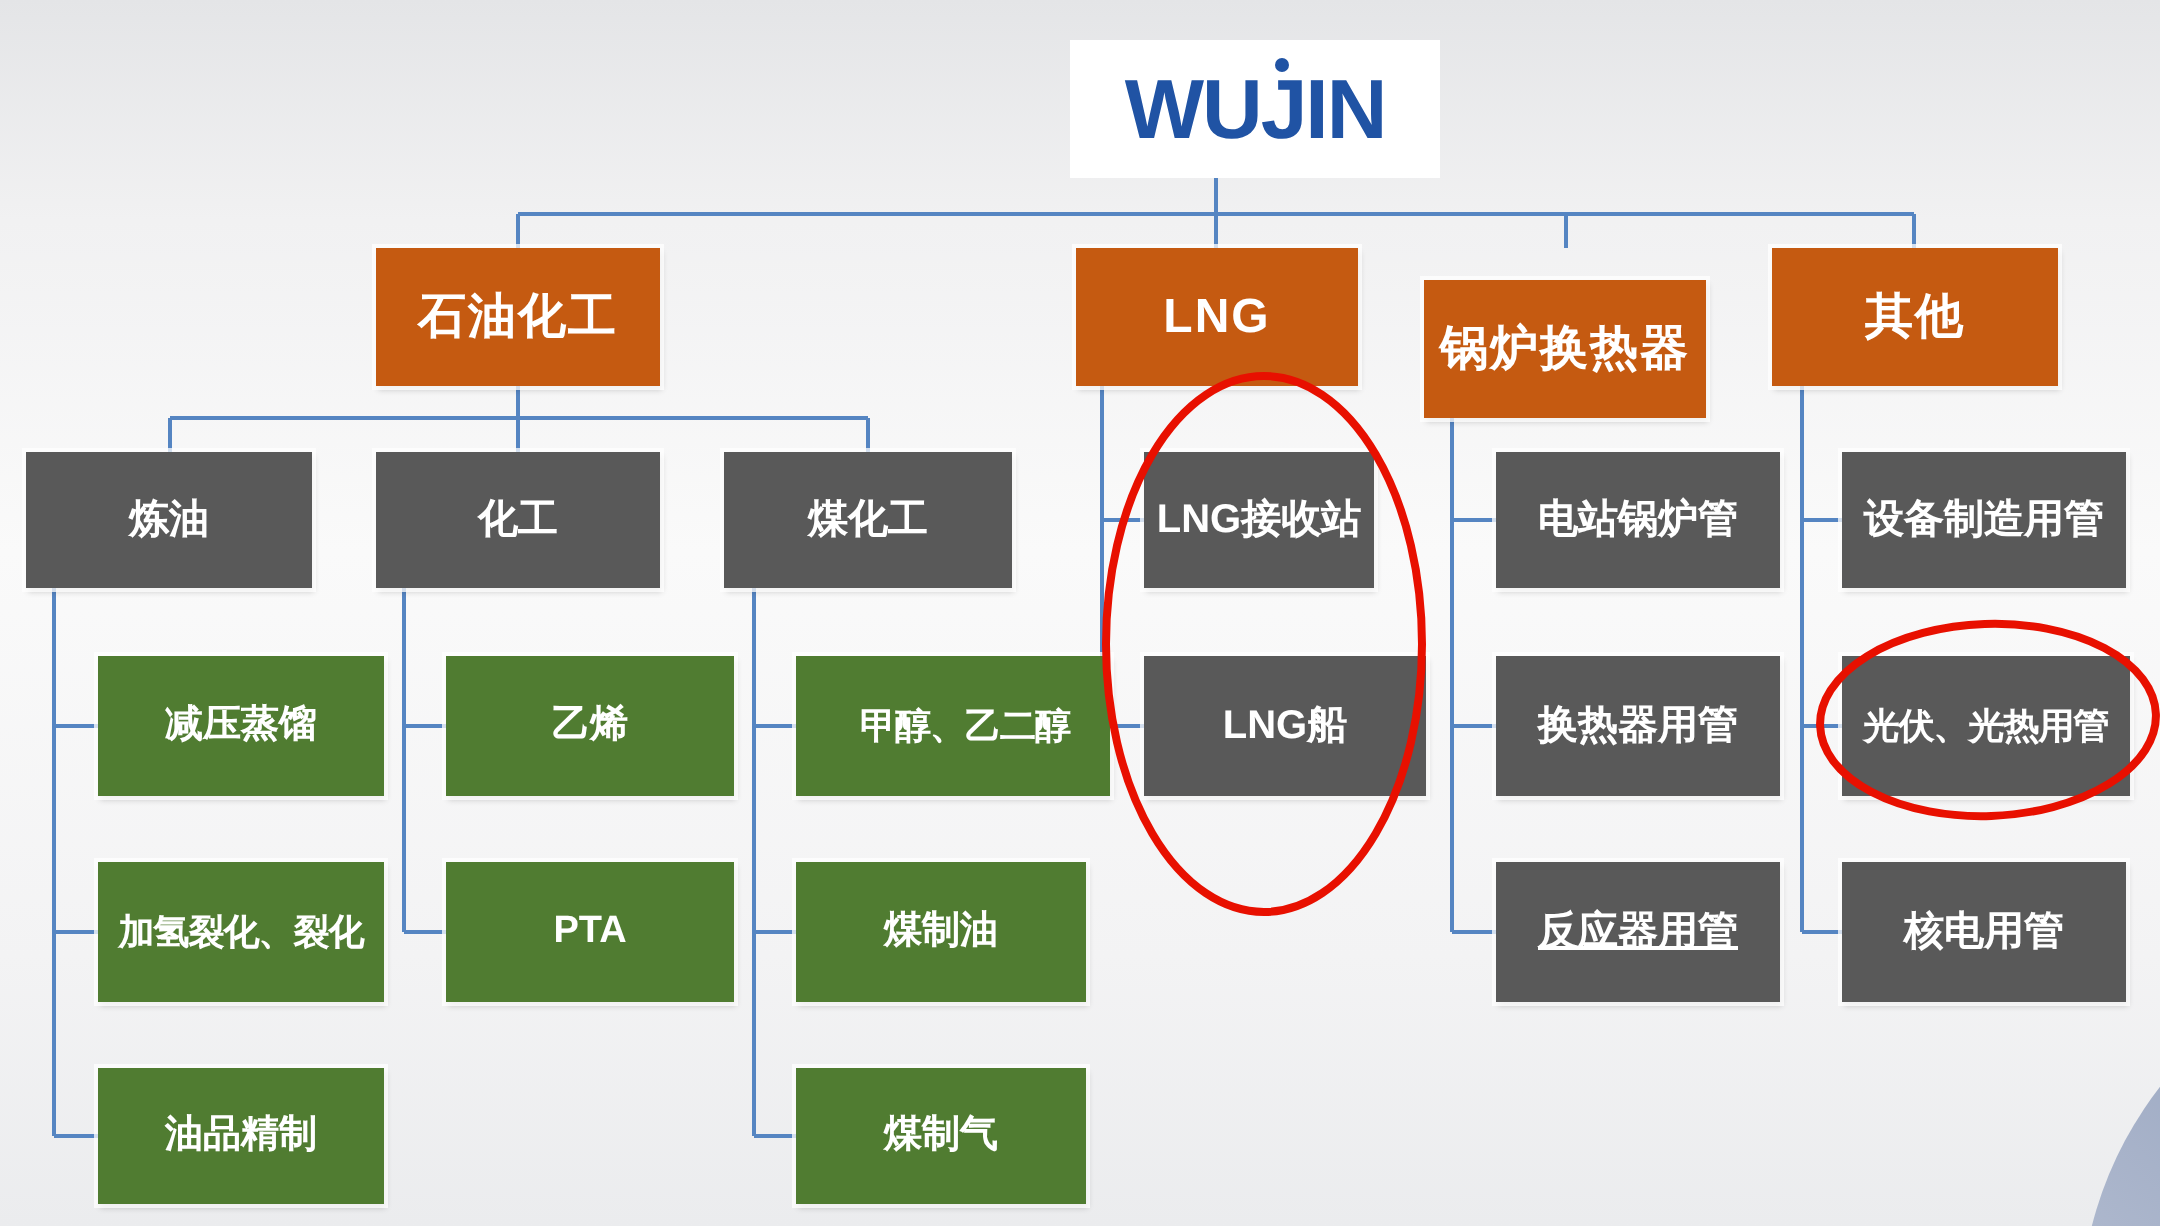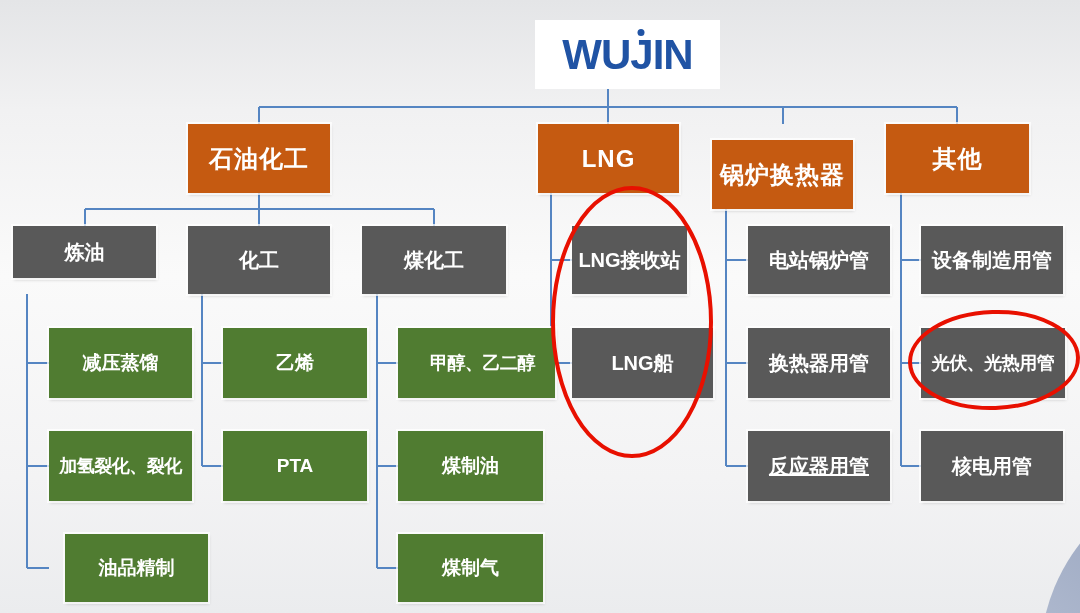--- a/index.html
+++ b/index.html
@@ -74,38 +74,38 @@
         <span class="logo-j">J</span>
         <span>IN</span>
     </div>
   </div>
 
   <div class="box orange" style="left:188px;top:124px;width:142px;height:69px;">石油化工</div>
   <div class="box orange" style="left:538px;top:124px;width:141px;height:69px;">LNG</div>
   <div class="box orange" style="left:712px;top:140px;width:141px;height:69px;">锅炉换热器</div>
   <div class="box orange" style="left:886px;top:124px;width:143px;height:69px;">其他</div>
 
-  <div class="box gray" style="left:13px;top:226px;width:143px;height:52px;">炼油</div>
+  <div class="box gray" style="left:13px;top:226px;width:143px;height:68px;">炼油</div>
   <div class="box gray" style="left:188px;top:226px;width:142px;height:68px;">化工</div>
   <div class="box gray" style="left:362px;top:226px;width:144px;height:68px;">煤化工</div>
 
   <div class="box gray" style="left:572px;top:226px;width:115px;height:68px;">LNG接收站</div>
   <div class="box gray" style="left:572px;top:328px;width:141px;height:70px;">LNG船</div>
 
   <div class="box gray" style="left:748px;top:226px;width:142px;height:68px;">电站锅炉管</div>
   <div class="box gray" style="left:748px;top:328px;width:142px;height:70px;">换热器用管</div>
   <div class="box gray" style="left:748px;top:431px;width:142px;height:70px;text-decoration:underline;">反应器用管</div>
 
   <div class="box gray" style="left:921px;top:226px;width:142px;height:68px;">设备制造用管</div>
   <div class="box gray tight" style="left:921px;top:328px;width:144px;height:70px;">光伏、光热用管</div>
   <div class="box gray" style="left:921px;top:431px;width:142px;height:70px;">核电用管</div>
 
   <div class="box green" style="left:49px;top:328px;width:143px;height:70px;">减压蒸馏</div>
   <div class="box green tight" style="left:49px;top:431px;width:143px;height:70px;">加氢裂化、裂化</div>
-  <div class="box green" style="left:49px;top:534px;width:143px;height:68px;margin-left:16px;">油品精制</div>
+  <div class="box green" style="left:49px;top:534px;width:143px;height:68px;">油品精制</div>
 
   <div class="box green" style="left:223px;top:328px;width:144px;height:70px;">乙烯</div>
   <div class="box green" style="left:223px;top:431px;width:144px;height:70px;">PTA</div>
 
   <div class="box green tight" style="left:398px;top:328px;width:145px;height:70px;padding-left:12px;">甲醇、乙二醇</div>
   <div class="box green" style="left:398px;top:431px;width:145px;height:70px;">煤制油</div>
   <div class="box green" style="left:398px;top:534px;width:145px;height:68px;">煤制气</div>
 
   <svg class="layer overlay-layer">
     <ellipse cx="632" cy="322" rx="79" ry="134" fill="none" stroke="#E81000" stroke-width="4"></ellipse>

